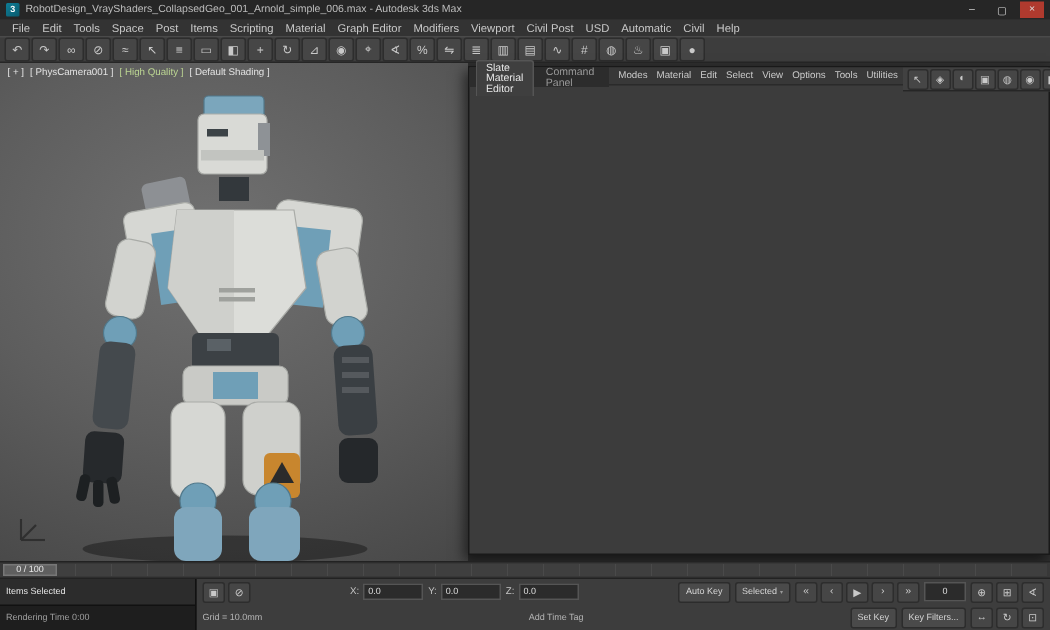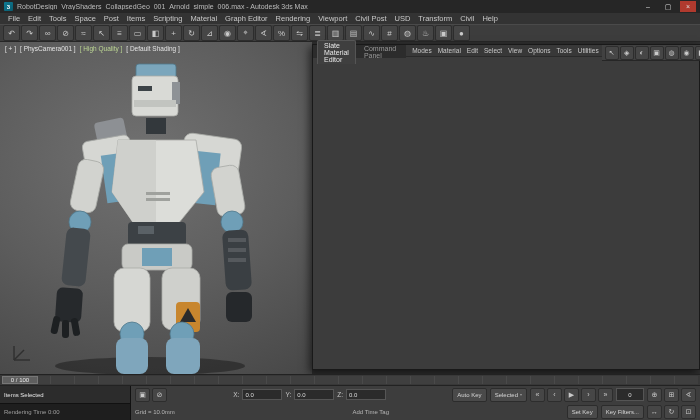--- a/index.html
+++ b/index.html
@@ -110,25 +110,25 @@
 <div id="menubar">
     <div class="menu-item">File</div>
     <div class="menu-item">Edit</div>
     <div class="menu-item">Tools</div>
     <div class="menu-item">Space</div>
     <div class="menu-item">Post</div>
     <div class="menu-item">Items</div>
     <div class="menu-item">Scripting</div>
     <div class="menu-item">Material</div>
     <div class="menu-item">Graph Editor</div>
-    <div class="menu-item">Rendering</div>
+    <div class="menu-item">Modifiers</div>
     <div class="menu-item">Viewport</div>
     <div class="menu-item">Civil Post</div>
     <div class="menu-item">USD</div>
-    <div class="menu-item">Transform</div>
+    <div class="menu-item">Automatic</div>
     <div class="menu-item">Civil</div>
     <div class="menu-item">Help</div>
   </div>
 
 <div id="main-toolbar">
     <div class="tb-icon">↶</div>
     <div class="tb-icon">↷</div>
     <div class="tb-icon">∞</div>
     <div class="tb-icon">⊘</div>
     <div class="tb-icon">≈</div>

